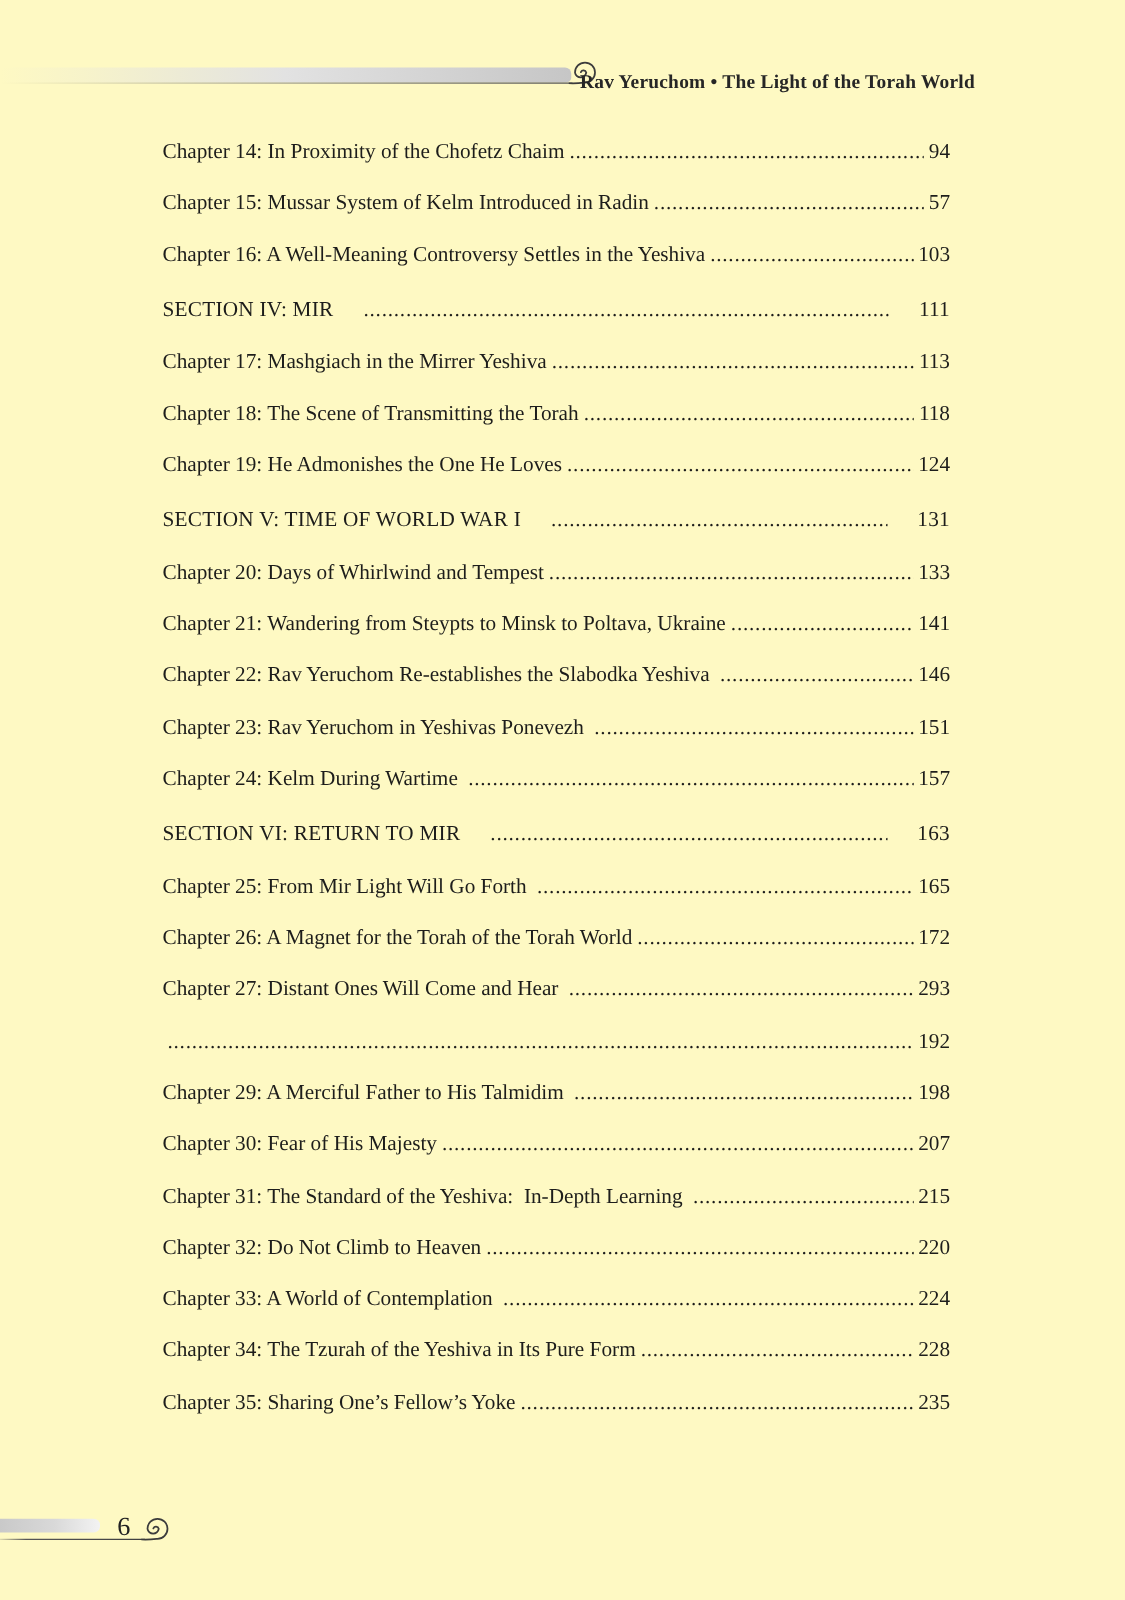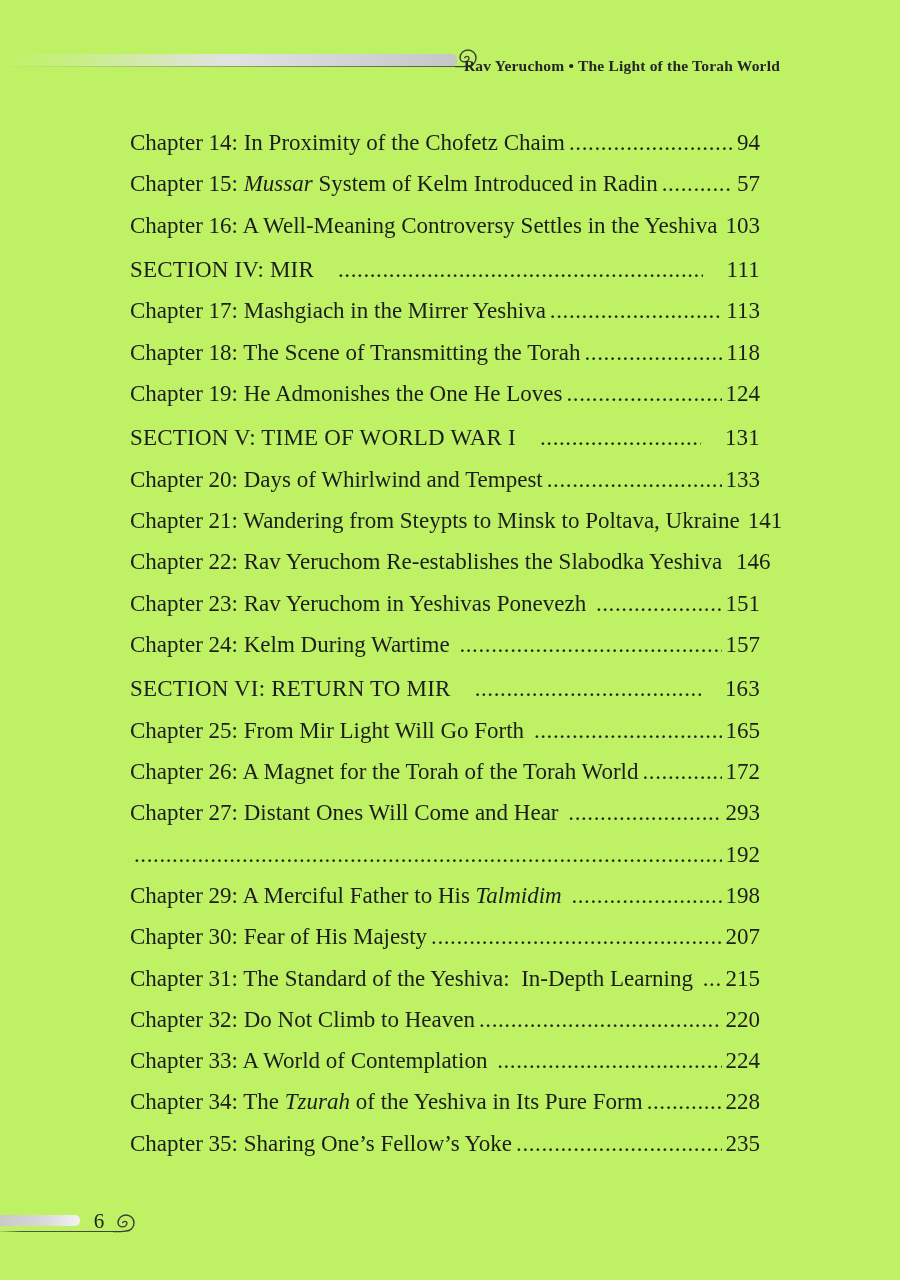--- a/index.html
+++ b/index.html
@@ -1,20 +1,20 @@
 <!DOCTYPE html>
 <html><head>
 <meta charset="utf-8">
 <style>
   html, body { margin: 0; padding: 0; background: #ffffff; }
   .page {
     position: relative;
     width: 900px;
     height: 1280px;
-    background: #bef264;
+    background: #fef9c3;
     overflow: hidden;
     font-family: "Liberation Serif", serif;
     color: #1d1d1b;
   }
 
   
   .header-bar {
     position: absolute;
     left: 0; top: 54px;
     width: 457px; height: 12px;
@@ -51,36 +51,36 @@
   .toc {
     position: absolute;
     left: 130px; top: 107px;
     width: 630px;
   }
   .toc-row {
     display: flex;
     align-items: baseline;
     height: 27px; line-height: 27px;
     margin-bottom: 14.3px;
-    font-size: 23px;
+    font-size: 17px;
   }
   .toc-row.section { margin-top: 17.5px; letter-spacing: 0.2px; gap: 20px; }
   .toc-title { white-space: nowrap; flex: 0 0 auto; }
   .toc-title span { white-space: pre; }
-  .italic { font-style: italic; }
+  .italic { }
   .toc-dots {
     flex: 1 1 auto;
     min-width: 0;
     overflow: hidden;
     white-space: nowrap;
     letter-spacing: 0.6px;
     margin: 0 4px 0 4px;
     color: #1d1d1b;
   }
-  .toc-page { flex: 0 0 auto; margin-top: 22px; }
+  .toc-page { flex: 0 0 auto; }
 
   
   .footer-bar {
     position: absolute;
     left: 0; top: 1215px;
     width: 80px; height: 11px;
     background: linear-gradient(to right, #c9c9c9 0%, #d9d9d9 55%, #f3f3f3 100%);
     border-radius: 0 5px 5px 0;
   }
   .footer-line {

